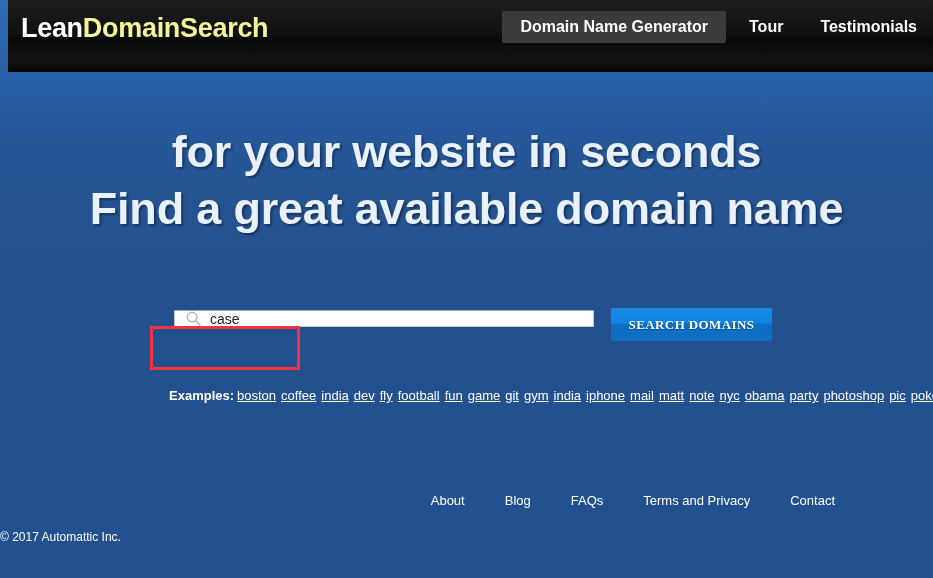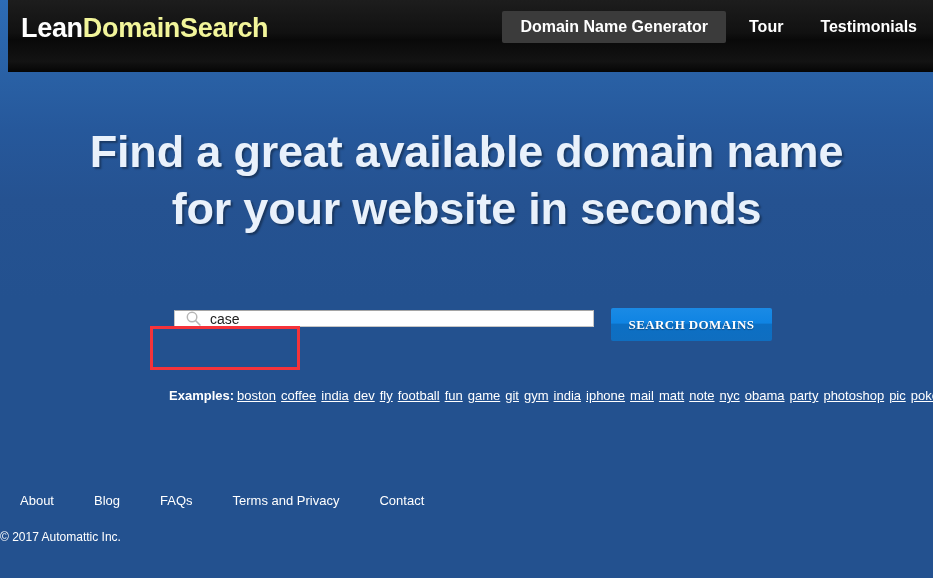--- a/index.html
+++ b/index.html
@@ -192,21 +192,21 @@
     margin-right: 5px;
     cursor: pointer;
   }
 
   
   #footer-links {
     position: absolute;
     left: 0;
     top: 492px;
     width: 855px;
-    text-align: left;
+    text-align: right;
     font-size: 13px;
     line-height: 18px;
   }
   #footer-links a {
     color: #ffffff;
     text-decoration: none;
     margin: 0 20px;
     cursor: pointer;
   }
   #copyright {
@@ -231,22 +231,22 @@
     </div>
 
     <div id="nav">
       <a class="nav-item active">Domain Name Generator</a>
       <a class="nav-item spaced">Tour</a>
       <a class="nav-item spaced">Testimonials</a>
     </div>
   </div>
 
   <div id="hero-title">
+    <span class="line">for your website in seconds</span>
     <span class="line">Find a great available domain name</span>
-    <span class="line">for your website in seconds</span>
   </div>
 
   <div id="search-section">
     <div id="search-row">
       <div id="search-field-wrap">
         <svg id="search-icon" viewBox="0 0 20 20" fill="none" xmlns="http://www.w3.org/2000/svg">
           <circle cx="8.3" cy="8.3" r="5.6" stroke="#9a9a9a" stroke-width="1.7"></circle>
           <line x1="12.6" y1="12.6" x2="17.6" y2="17.6" stroke="#9a9a9a" stroke-width="1.9" stroke-linecap="round"></line>
         </svg>
         <input id="search-input" type="text" autofocus="" value="case" style="">

